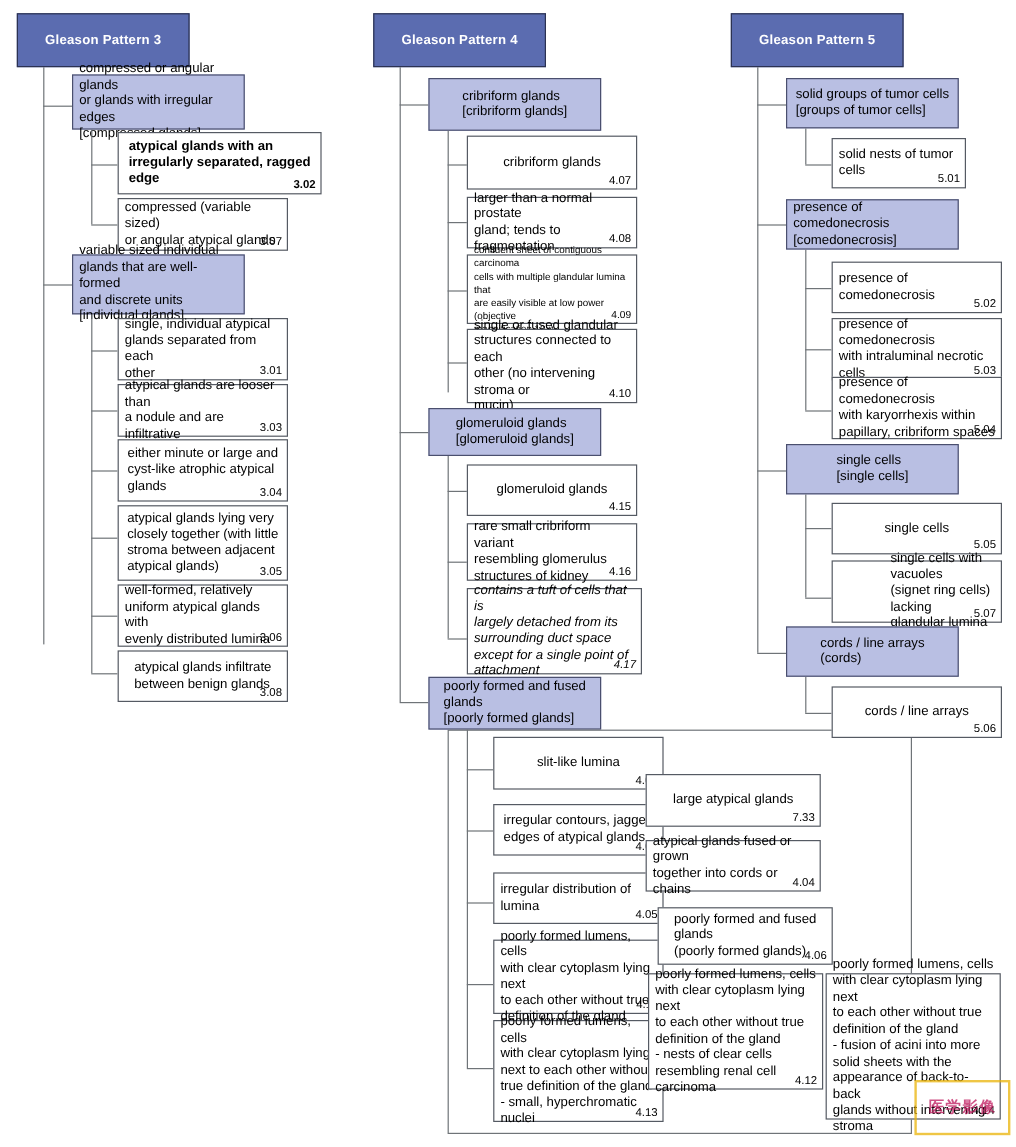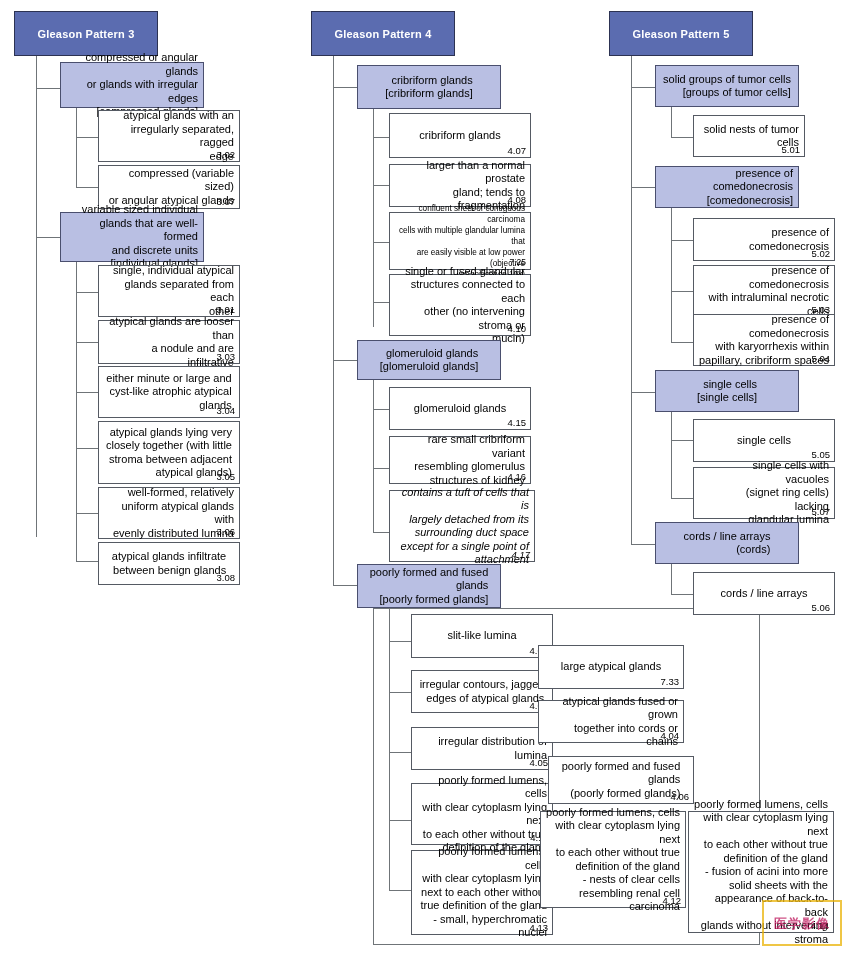--- a/index.html
+++ b/index.html
@@ -1,20 +1,20 @@
 <!DOCTYPE html>
 <html><head>
 <meta charset="utf-8">
 <style>
   html,body{margin:0;padding:0;background:#ffffff;}
   body{font-family:"Liberation Sans","DejaVu Sans",sans-serif;}
   #canvas{position:relative;width:847px;height:956px;background:#ffffff;overflow:hidden;}
 
   .node{position:absolute;box-sizing:border-box;display:flex;flex-direction:column;
-        align-items:center;justify-content:center;text-align:right;}
+        align-items:center;justify-content:center;text-align:left;}
 
   .n-root{background:#5b6cb0;border:1px solid #2c3252;color:#ffffff;
           font-weight:bold;font-size:11px;letter-spacing:.2px;}
   .n-cat{background:#b9bfe3;border:1px solid #4a4f6e;color:#000000;font-size:11px;line-height:13.5px;}
   .n-leaf{background:#ffffff;border:1px solid #555a63;color:#000000;font-size:11px;line-height:13.5px;}
   .n-leaf.tiny{font-size:8.2px;line-height:11px;}
 
   .node .txt{padding:0 5px;white-space:pre-line;}
   .node .code{position:absolute;right:4px;bottom:1px;font-size:9.5px;line-height:11px;color:#000;margin-left:21px;}
   .n-leaf.tiny .code{font-size:8.5px;}
@@ -45,21 +45,21 @@
   <div class="line h" style="left:36px;top:88px;width:24px;"></div>
   <div class="node n-cat" style="left:60px;top:62px;width:144px;height:46px;">
     <span class="txt">compressed or angular glands
 or glands with irregular edges
 [compressed glands]</span>
   </div>
 
   <div class="line v" style="left:76px;top:108px;height:79px;"></div>
 
   <div class="line h" style="left:76px;top:137px;width:22px;"></div>
-  <div class="node n-leaf" style="left:98px;top:110px;width:142px;height:52px;">
+  <div class="node n-leaf" style="left:98px;top:110px;width:170px;height:52px;font-weight:bold;">
     <span class="txt">atypical glands with an
 irregularly separated, ragged
 edge</span>
     <span class="code">3.02</span>
   </div>
 
   <div class="line h" style="left:76px;top:187px;width:22px;"></div>
   <div class="node n-leaf" style="left:98px;top:165px;width:142px;height:44px;">
     <span class="txt">compressed (variable sized)
 or angular atypical glands</span>
@@ -149,21 +149,21 @@
 gland; tends to fragmentation</span>
     <span class="code">4.08</span>
   </div>
 
   <div class="line h" style="left:373px;top:242px;width:22px;"></div>
   <div class="node n-leaf tiny" style="left:389px;top:212px;width:142px;height:58px;">
     <span class="txt">confluent sheet of contiguous carcinoma
 cells with multiple glandular lumina that
 are easily visible at low power (objective
 magnification 10x)</span>
-    <span class="code">7.25</span>
+    <span class="code">4.09</span>
   </div>
 
   <div class="line h" style="left:373px;top:302px;width:22px;"></div>
   <div class="node n-leaf" style="left:389px;top:274px;width:142px;height:62px;">
     <span class="txt">single or fused glandular
 structures connected to each
 other (no intervening stroma or
 mucin)</span>
     <span class="code">4.10</span>
   </div>

